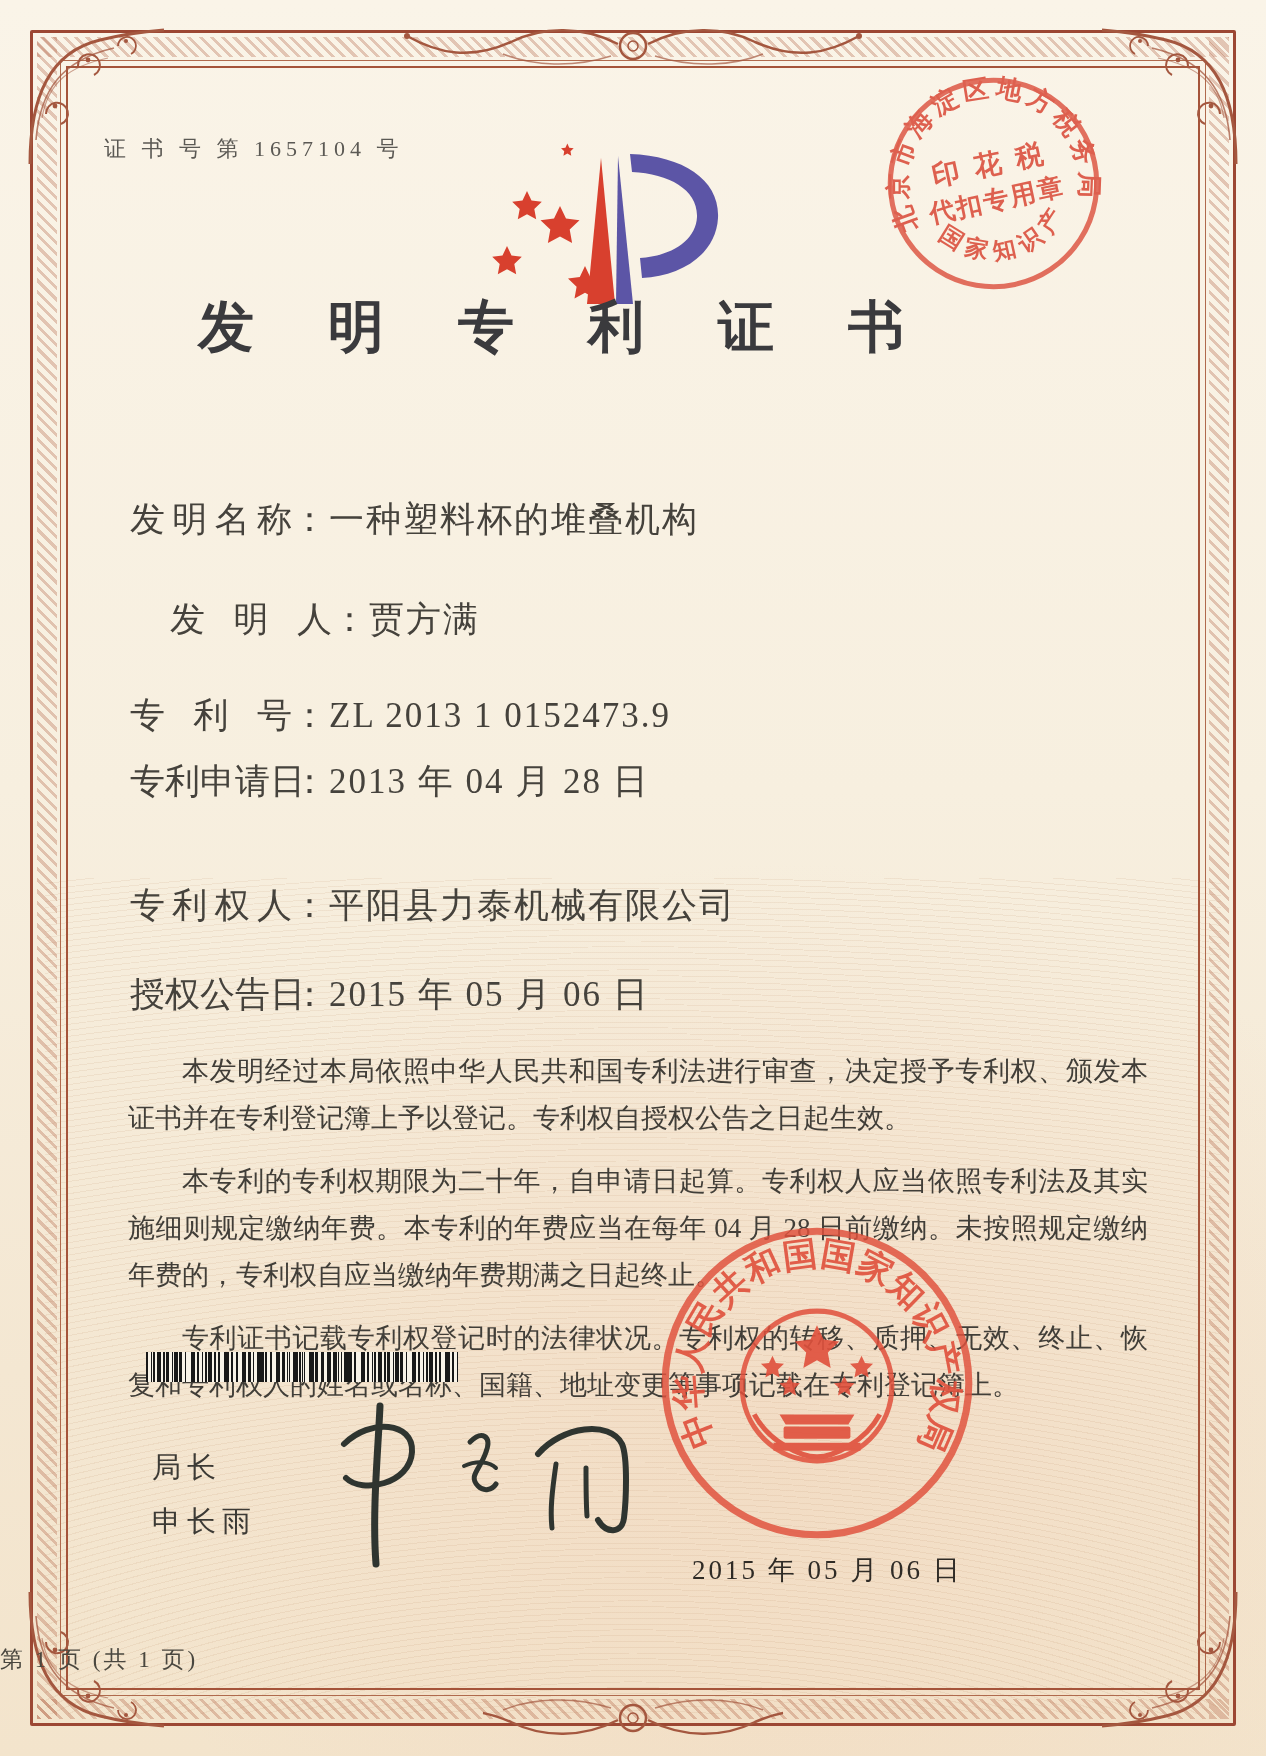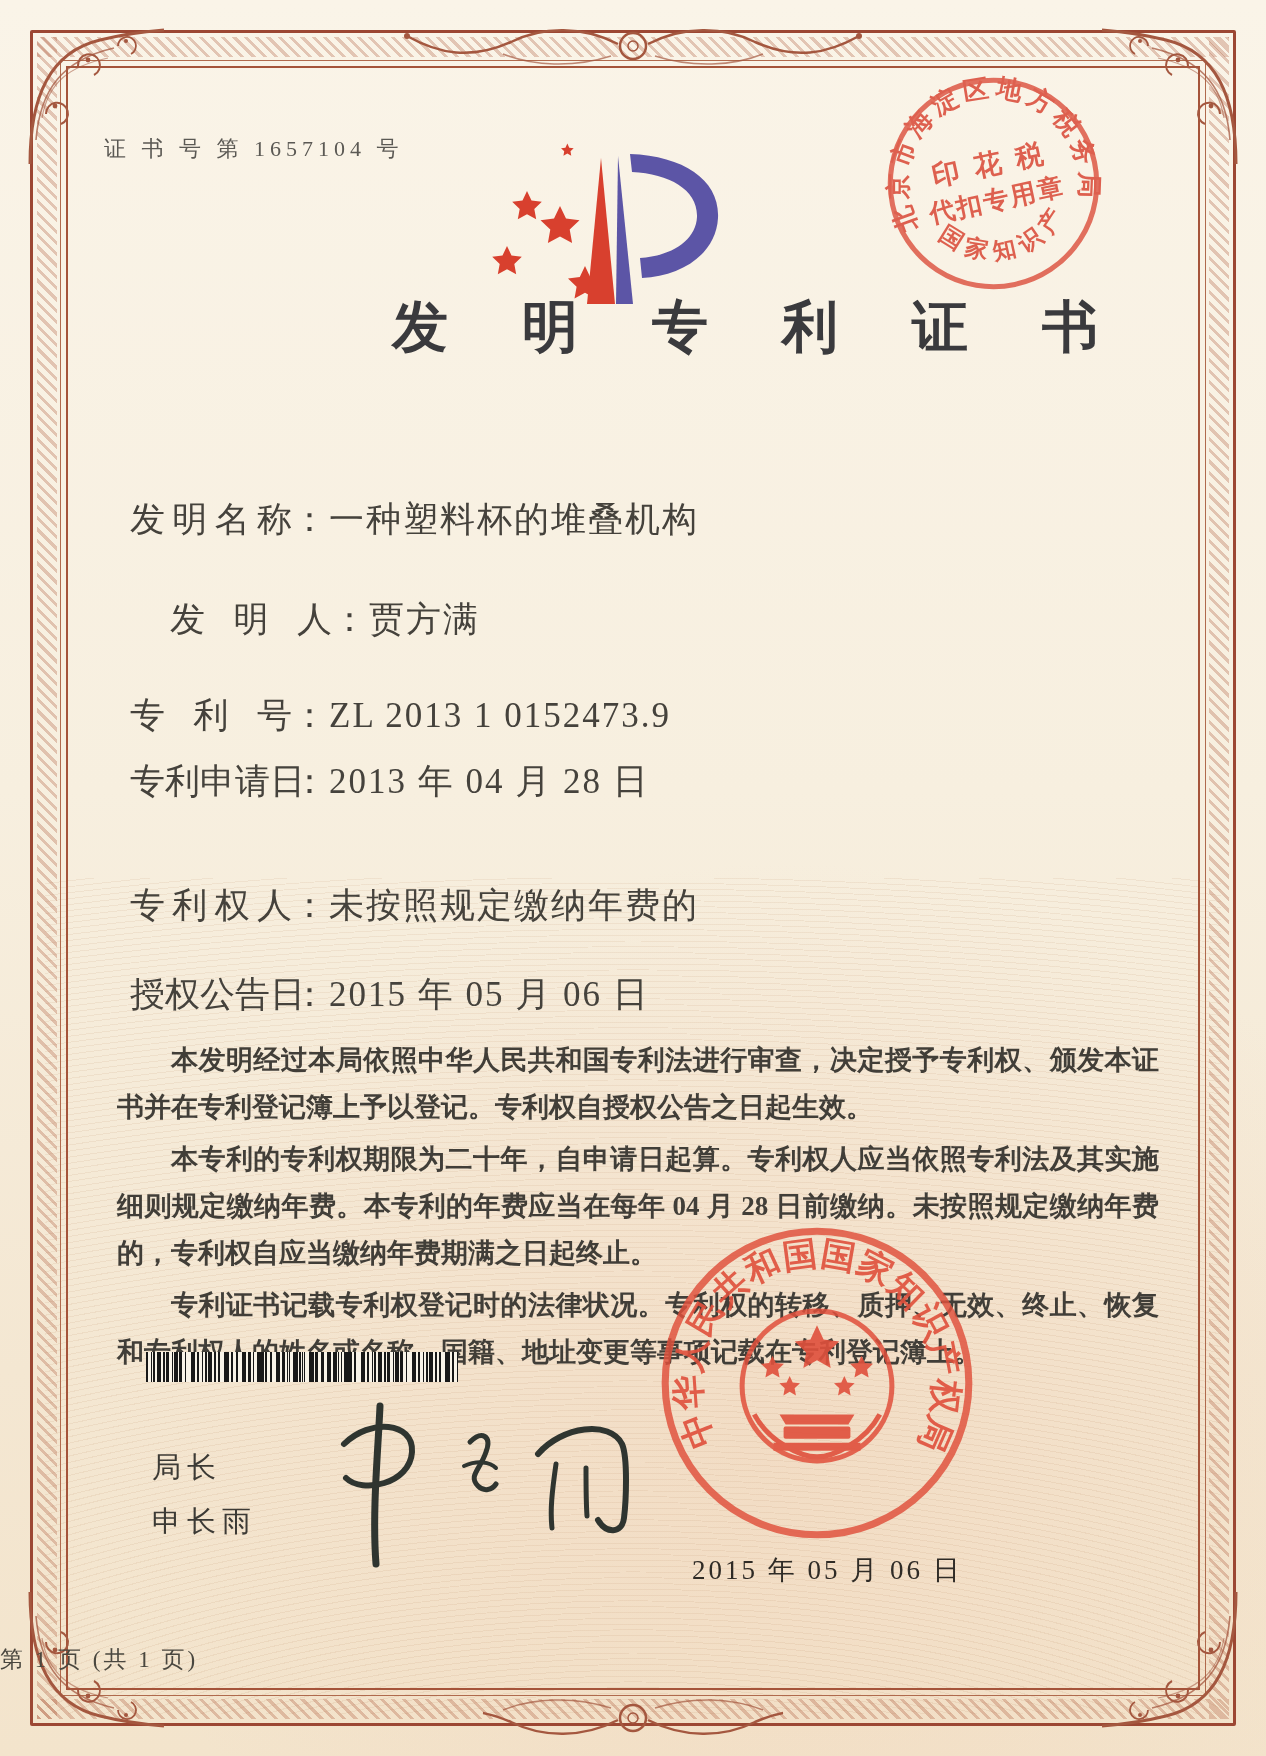--- a/index.html
+++ b/index.html
@@ -41,35 +41,35 @@
   .crest{position:absolute;left:50%;top:16px;transform:translateX(-50%);}
   .crest-bottom{position:absolute;left:50%;bottom:18px;transform:translateX(-50%) scaleY(-1);}
   
   .cert-no{
     position:absolute;left:104px;top:134px;
     font-size:22px;letter-spacing:5px;color:#5b5954;
   }
   .logo{position:absolute;left:470px;top:126px;}
   .tax-stamp{position:absolute;left:876px;top:66px;transform:rotate(-12deg);opacity:.82;}
   .doc-title{
-    position:absolute;left:0;top:290px;width:1090px;text-align:right;
+    position:absolute;left:0;top:290px;width:1090px;text-align:center;
     font-size:56px;font-weight:bold;color:#3a3a3d;
-    letter-spacing:30px;padding-left:38px;white-space:nowrap;
+    letter-spacing:30px;padding-left:21px;white-space:nowrap;
   }
   
   .field{position:absolute;left:130px;font-size:35px;color:#45423c;white-space:nowrap;}
   .f1{top:496px;} .f2{top:596px;margin-left:40px;} .f3{top:692px;}
   .f4{top:758px;} .f5{top:882px;} .f6{top:971px;}
   .f-label{display:inline-block;width:162px;text-align:justify;text-align-last:justify;vertical-align:bottom;}
   .f-colon{display:inline-block;margin-right:2px;}
   .f-value{letter-spacing:2px;}
   
   .body-text{position:absolute;left:112px;right:102px;top:1032px;
     font-size:27px;line-height:47px;color:#413e38;text-align:justify;}
-  .body-text p{margin:5px;text-indent:2em;font-weight:bold;}
+  .body-text p{margin:16px;text-indent:2em;}
   
   .barcode{
     position:absolute;left:146px;top:1352px;width:312px;height:30px;
     background:
       repeating-linear-gradient(90deg,#181818 0 2px,rgba(0,0,0,0) 2px 5px,#181818 5px 6px,rgba(0,0,0,0) 6px 11px,#181818 11px 15px,rgba(0,0,0,0) 15px 17px),
       repeating-linear-gradient(90deg,#181818 0 1px,rgba(0,0,0,0) 1px 7px,#181818 7px 9px,rgba(0,0,0,0) 9px 13px);
     background-color:#f8f3e8;
   }
   .signer-title{position:absolute;left:152px;top:1448px;font-size:29px;letter-spacing:6px;color:#3c3a35;}
   .signer-name{position:absolute;left:152px;top:1502px;font-size:29px;letter-spacing:6px;color:#3c3a35;}
@@ -184,21 +184,21 @@
   <div class="field f2">
     <span class="f-label">发明人</span><span class="f-colon">：</span><span class="f-value">贾方满</span>
   </div>
   <div class="field f3">
     <span class="f-label">专利号</span><span class="f-colon">：</span><span class="f-value">ZL 2013 1 0152473.9</span>
   </div>
   <div class="field f4">
     <span class="f-label">专利申请日</span><span class="f-colon">：</span><span class="f-value">2013 年 04 月 28 日</span>
   </div>
   <div class="field f5">
-    <span class="f-label">专利权人</span><span class="f-colon">：</span><span class="f-value">未按照规定缴纳年费的</span>
+    <span class="f-label">专利权人</span><span class="f-colon">：</span><span class="f-value">平阳县力泰机械有限公司</span>
   </div>
   <div class="field f6">
     <span class="f-label">授权公告日</span><span class="f-colon">：</span><span class="f-value">2015 年 05 月 06 日</span>
   </div>
 
   <div class="body-text">
     <p>本发明经过本局依照中华人民共和国专利法进行审查，决定授予专利权、颁发本证书并在专利登记簿上予以登记。专利权自授权公告之日起生效。</p>
     <p>本专利的专利权期限为二十年，自申请日起算。专利权人应当依照专利法及其实施细则规定缴纳年费。本专利的年费应当在每年 04 月 28 日前缴纳。未按照规定缴纳年费的，专利权自应当缴纳年费期满之日起终止。</p>
     <p>专利证书记载专利权登记时的法律状况。专利权的转移、质押、无效、终止、恢复和专利权人的姓名或名称、国籍、地址变更等事项记载在专利登记簿上。</p>
   </div>

